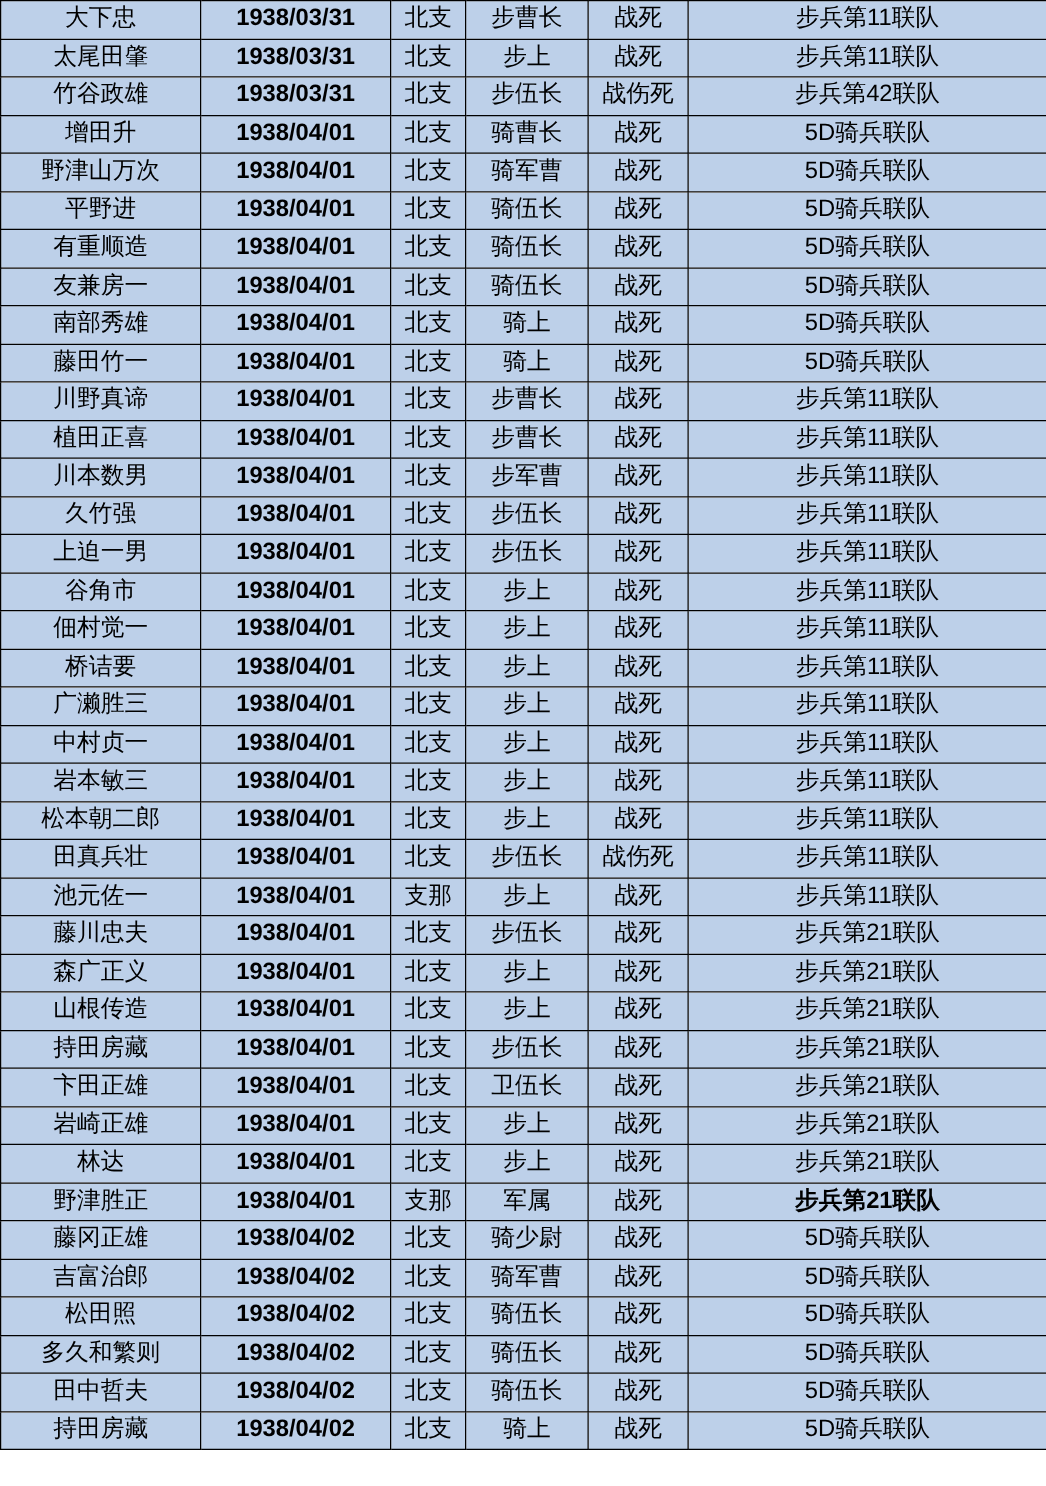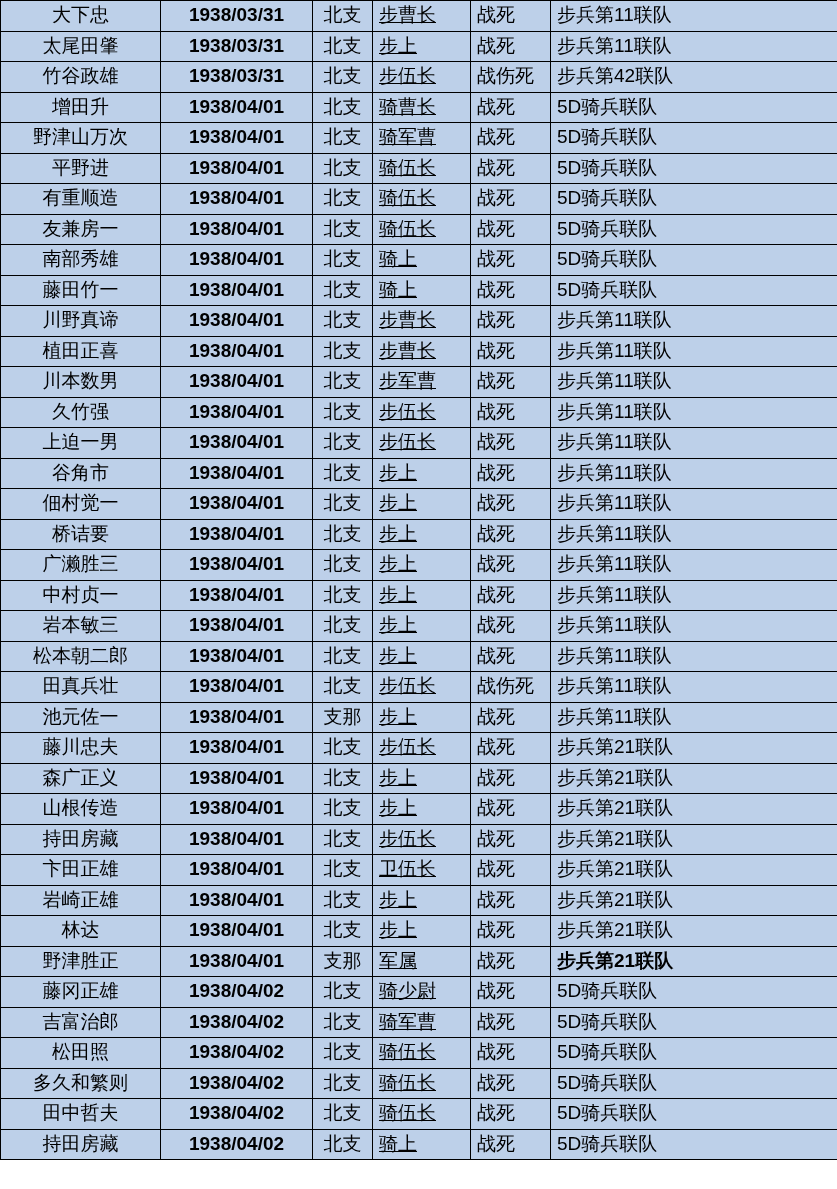--- a/index.html
+++ b/index.html
@@ -33,23 +33,23 @@
   col.c-name   { width: 160px; }
   col.c-date   { width: 152px; }
   col.c-area   { width: 60px; }
   col.c-rank   { width: 98px; }
   col.c-cause  { width: 80px; }
   col.c-unit   { width: 287px; }
 
   td.name  { text-align: center; }
   td.date  { text-align: center; font-weight: bold; margin-left: 44px; }
   td.area  { text-align: center; }
-  td.rank  { text-align: left; text-decoration: underline; }
-  td.cause { text-align: left; }
-  td.unit  { text-align: left; }
+  td.rank  { text-align: center; }
+  td.cause { text-align: center; font-family: Liberation Mono, monospace; }
+  td.unit  { text-align: center; }
 
   td.bold-unit { font-weight: bold; }
 </style>
 </head>
 <body>
 
 <table class="casualty-table">
   <colgroup>
     <col class="c-name">
     <col class="c-date">

